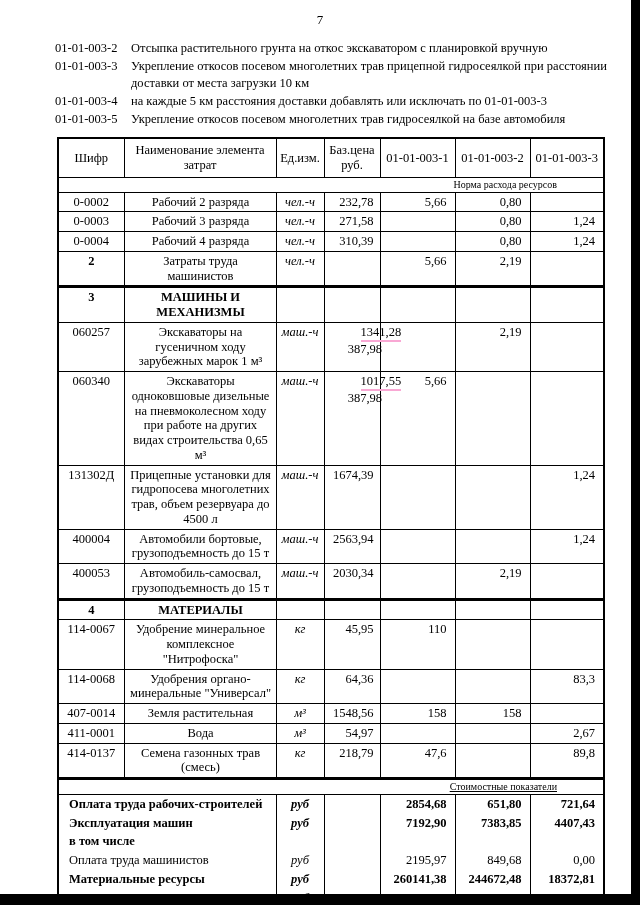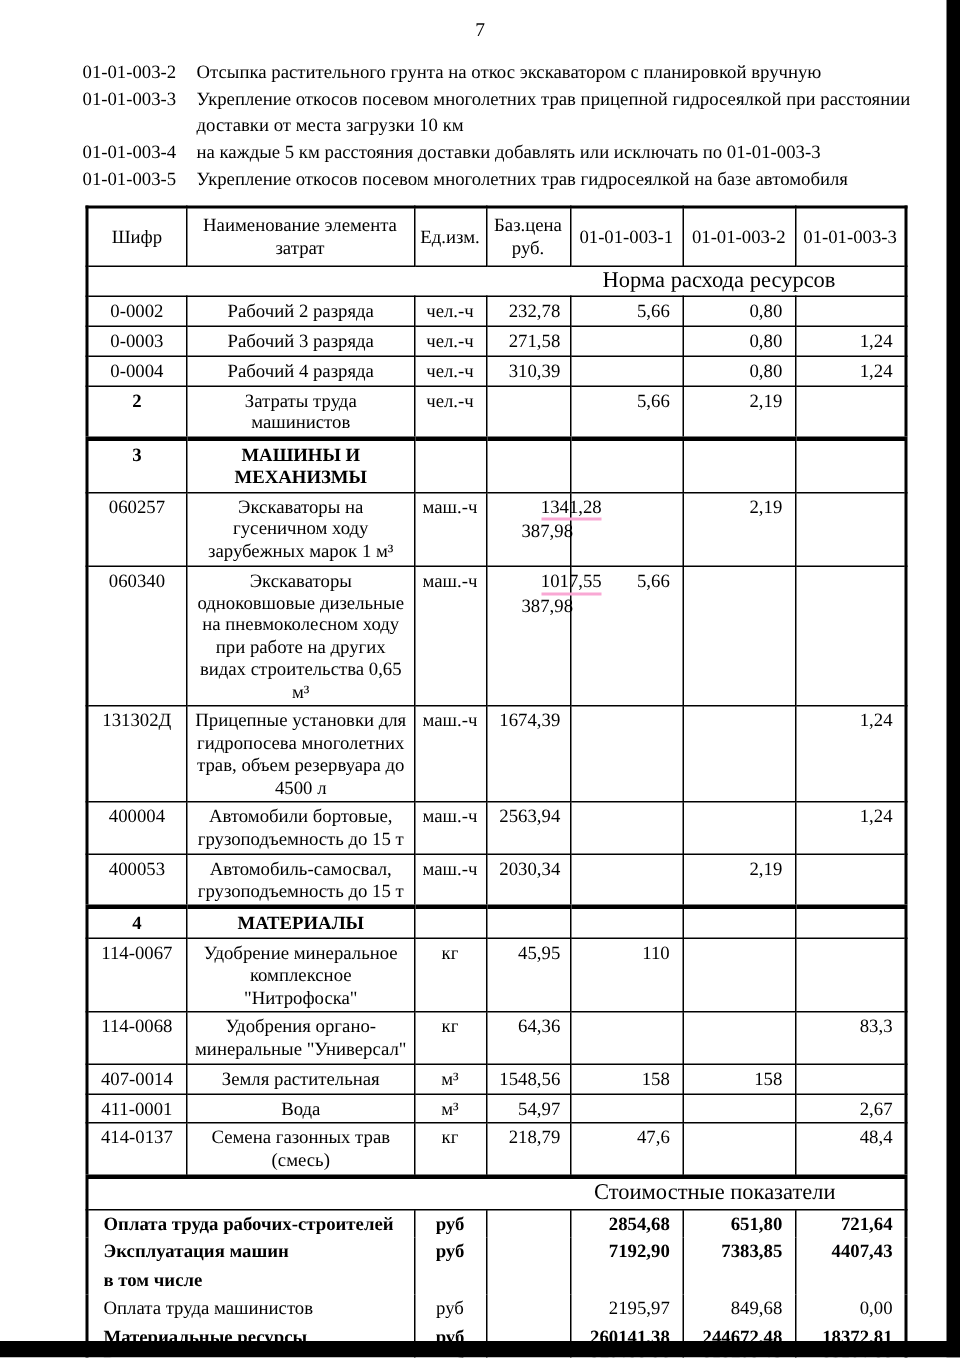--- a/index.html
+++ b/index.html
@@ -23,27 +23,27 @@
     table-layout:fixed;
     width:546px;
     margin:10px 0 0 57px;
     font-size:12.5px;
     line-height:1.18;
     border:2px solid #000;
   }
   th, td { border:1px solid #000; vertical-align:top; padding:2px 4px; word-wrap:break-word; }
   th { font-weight:normal; text-align:center; vertical-align:middle; padding:4px 2px; }
   td.band {
-    text-align:right; font-size:15px; padding:1px 46px 1px 4px;
+    text-align:right; font-size:10px; padding:1px 46px 1px 4px;
   }
-  tr.band-cost td { border-top:3px solid #000; }
+  tr.band-cost td { border-top:3px solid #000;text-decoration:underline; }
   tr.thick td { border-bottom:3px solid #000; }
   td.code { text-align:center; }
   td.name { text-align:center; padding-left:5px; }
-  td.unit { text-align:center; }
+  td.unit { text-align:center;font-style:italic; }
   td.price { text-align:right; padding-right:6px; }
   td.val { text-align:right; padding-right:8px; }
   .b { font-weight:bold; }
   tr.section td { font-weight:bold; }
   .frac { display:inline-block; text-align:center; }
   .frac .ft { display:block; border-bottom:2px solid #f9a8d4;margin-left:32px; }
   .frac .fb { display:block; }
   tr.cost-row td { border-top:0; border-bottom:0;margin-left:14px; }
   tr.cost-row td.cname { text-align:left; padding-left:10px; }
   tr.cost-row.b td { font-weight:bold; }
@@ -236,21 +236,21 @@
           <td class="val"></td>
           <td class="val">2,67</td>
         </tr>
         <tr>
           <td class="code">414-0137</td>
           <td class="name">Семена газонных трав (смесь)</td>
           <td class="unit">кг</td>
           <td class="price">218,79</td>
           <td class="val">47,6</td>
           <td class="val"></td>
-          <td class="val">48,4</td>
+          <td class="val">89,8</td>
         </tr>
         <tr class="band-row band-cost">
           <td class="band" colspan="7">Стоимостные показатели</td>
         </tr>
         <tr class="cost-row b">
           <td class="cname" colspan="2">Оплата труда рабочих-строителей</td>
           <td class="unit">руб</td>
           <td class="price"></td>
           <td class="val">2854,68</td>
           <td class="val">651,80</td>

